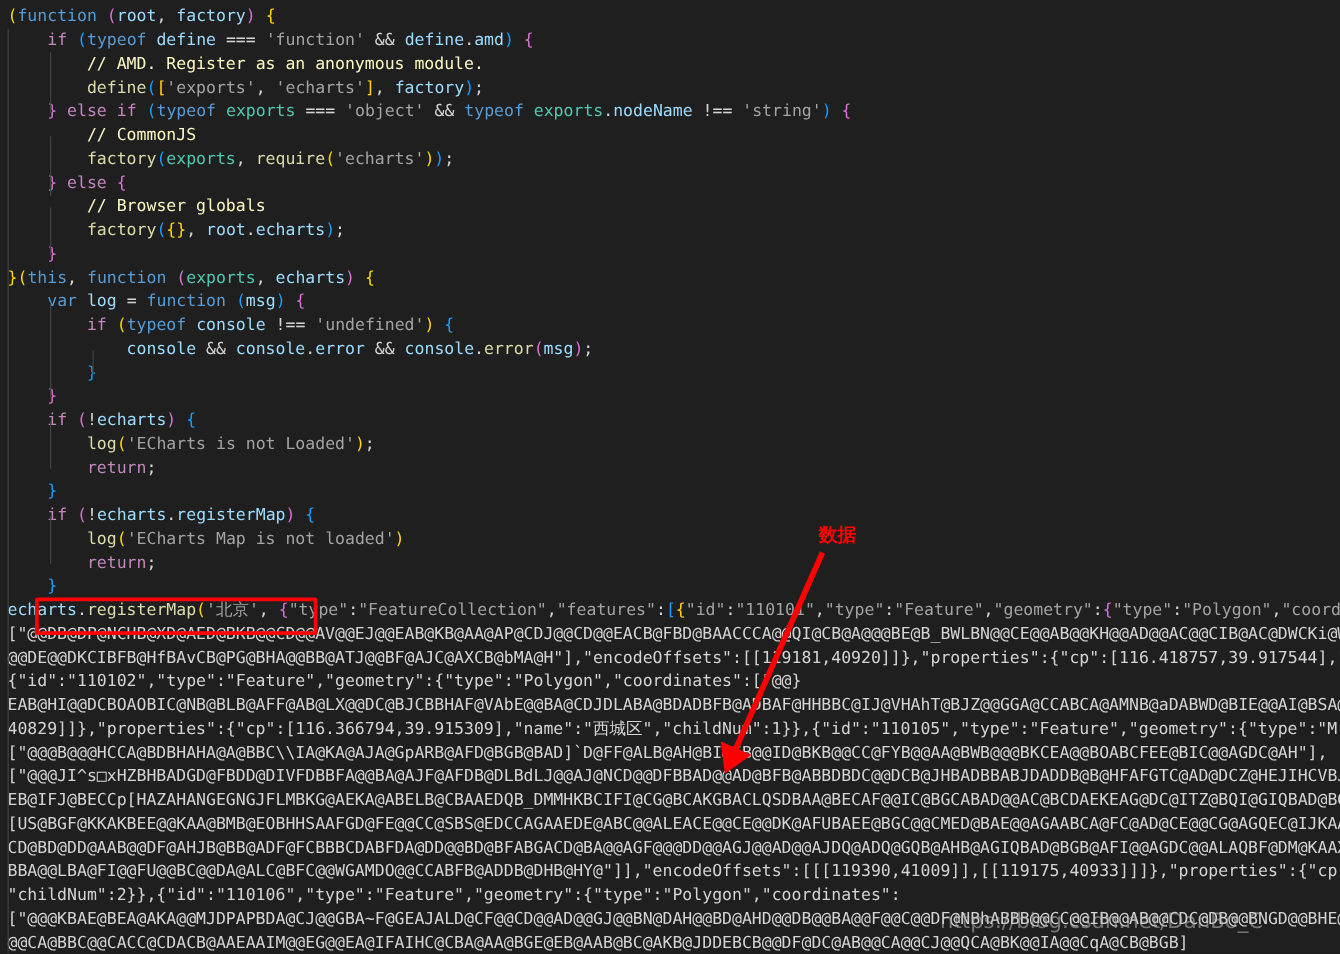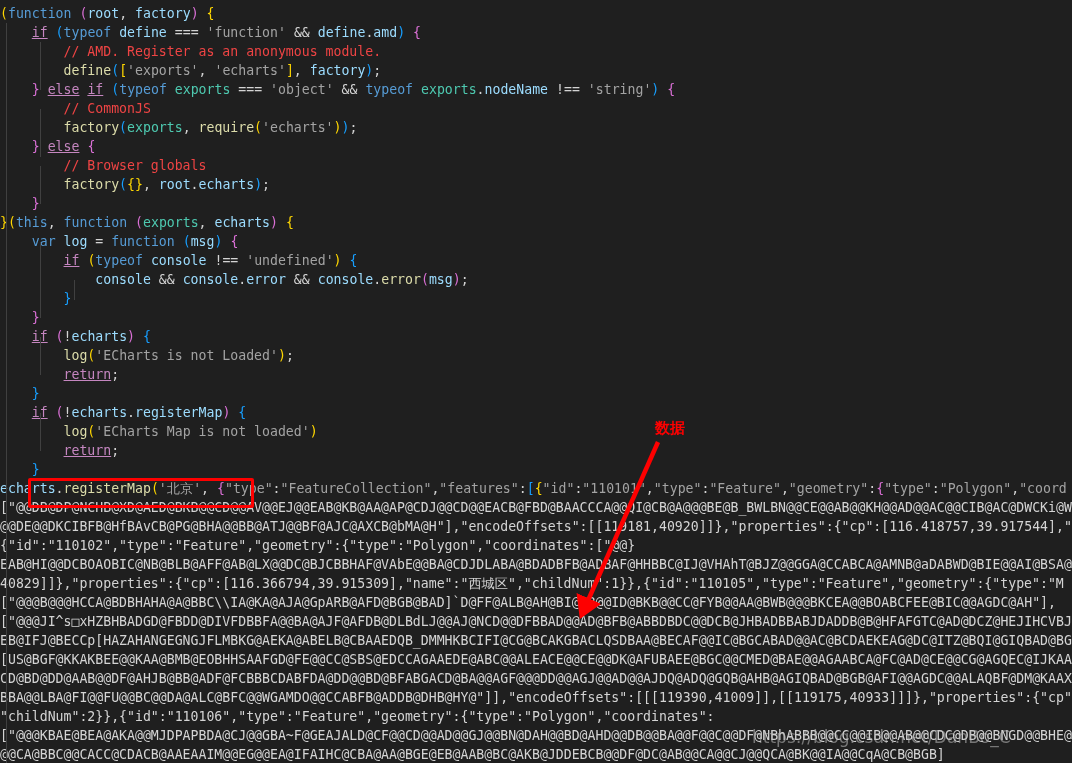--- a/index.html
+++ b/index.html
@@ -26,34 +26,34 @@
     box-sizing: border-box;
     white-space: pre;
     overflow: hidden;
   }
   .line {
     height: 19px;
     line-height: 19px;
     font-size: 13.2px;
     letter-spacing: 0px;
     color: #d4d4d4;
-    padding-left: 0;
+    padding-left: 6px;
     white-space: pre;
   }
   .line.wrapcont { }
 
   
   .pl  { color: #ffd700; }            
   .pl2 { color: #da70d6; }            
   .pl3 { color: #179fff; }            
   .kw  { color: #569cd6; }            
-  .ctl { color: #c586c0; text-decoration: underline; }            
+  .ctl { color: #c586c0; }            
   .fn  { color: #dcdcaa; }            
   .str { color: #a3a3a3; }            
-  .cmt { color: #ef4444; }            
+  .cmt { color: #fef9c3; }            
   .var { color: #9cdcfe; }            
   .cls { color: #4ec9b0; }            
   .op  { color: #d4d4d4; }
   .plain { color: #d4d4d4; }
 
   
   .guide {
     position: absolute;
     width: 1px;
     background: #404040;

